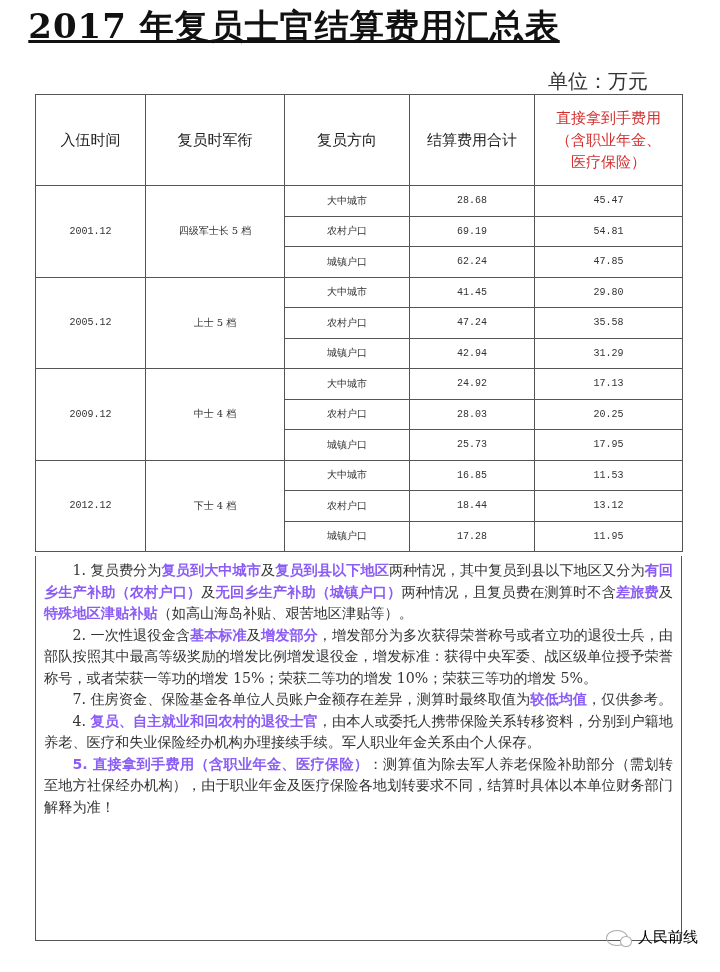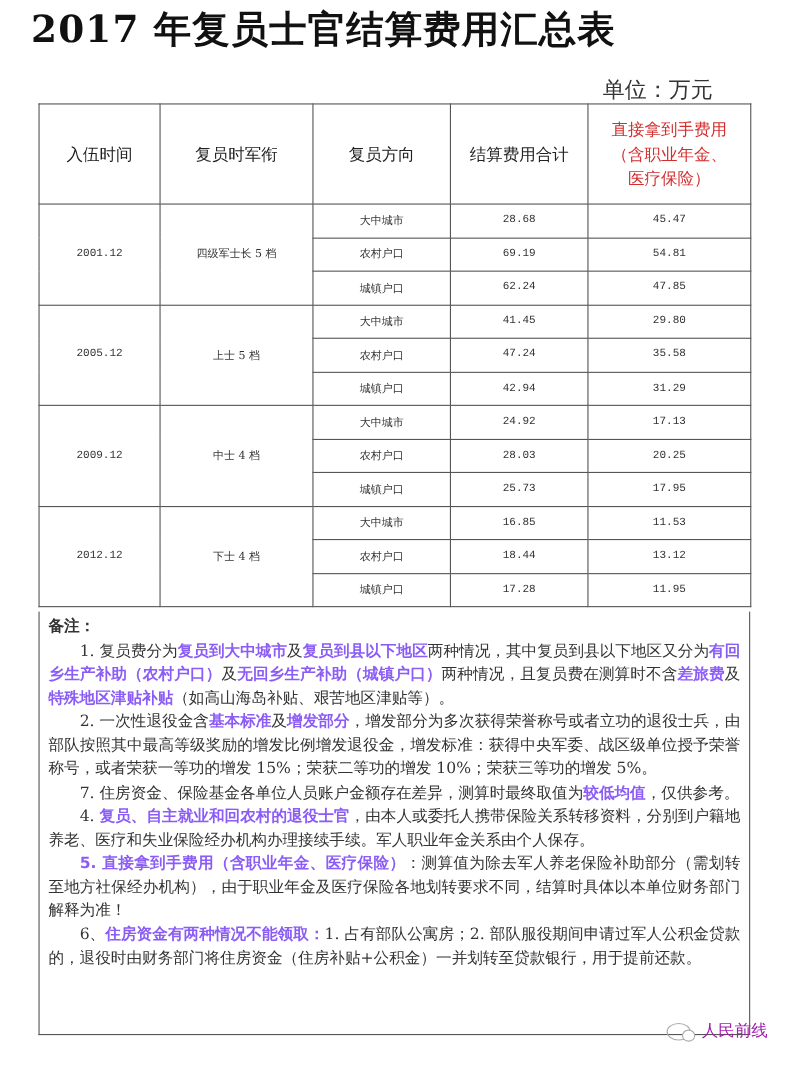--- a/index.html
+++ b/index.html
@@ -1,38 +1,38 @@
 <!DOCTYPE html>
 <html><head>
 <meta charset="utf-8">
 <style>
   html, body { margin: 0; padding: 0; background: #ffffff; }
   body { width: 720px; height: 972px; position: relative; overflow: hidden;
          font-family: "DejaVu Serif", "Liberation Serif", serif; color: #222; }
   .title { position: absolute; top: 4px; left: 0; width: 588px; text-align: center;
            font-size: 34px; font-weight: bold; color: #111; letter-spacing: 1px;
-           font-family: "DejaVu Serif", "Liberation Serif", serif; }
+           font-family: "DejaVu Serif", "Liberation Serif", serif; text-decoration: underline; }
   .unit { position: absolute; top: 68px; left: 548px; font-size: 20px; color: #333; }
   table.main { position: absolute; top: 94px; left: 35px; width: 647px;
                border-collapse: collapse; table-layout: fixed; }
   table.main td, table.main th { border: 1.5px solid #555; text-align: center;
                vertical-align: middle; padding: 0; font-weight: normal; margin-left: 32px; }
   table.main th { height: 90px; font-size: 15px; color: #222;
                font-family: "DejaVu Sans", "Liberation Sans", sans-serif; }
   table.main th.red { color: #d32f2f; line-height: 22px; }
   table.main td { height: 29.5px; font-size: 10px; color: #333; }
   td.num { font-family: "Liberation Mono", "DejaVu Sans Mono", monospace; font-size: 16px; }
   td.red { color: #c0394b; }
   .notes { position: absolute; top: 556px; left: 35px; width: 629px; height: 374px;
            border: 1.5px solid #555; border-top: none; padding: 4px 8px 6px 8px;
            font-size: 14.2px; line-height: 21.5px; color: #333; text-align: justify; }
   .notes .head { font-weight: bold; font-family: "DejaVu Sans", "Liberation Sans", sans-serif; }
   .notes p { margin: 0; text-indent: 2em; }
   .notes b { font-weight: bold; color: #8b5cf6; font-family: "DejaVu Sans", "Liberation Sans", sans-serif; }
-  .watermark { position: absolute; top: 928px; left: 606px; font-size: 15px; color: #a21caf;
+  .watermark { position: absolute; top: 928px; left: 606px; font-size: 15px; color: #000000;
                font-family: "DejaVu Sans", "Liberation Sans", sans-serif; display: flex; align-items: center; gap: 4px; }
   .watermark .icon { width: 20px; height: 14px; border: 1.2px solid #aaa; border-radius: 50%; position: relative; }
   .watermark .icon::after { content: ""; position: absolute; right: -5px; top: 5px; width: 10px; height: 9px;
                border: 1.2px solid #aaa; border-radius: 50%; background: #fff; }
 </style>
 </head>
 <body>
 
 <div class="title">2017 年复员士官结算费用汇总表</div>
 <div class="unit">单位：万元</div>
@@ -124,25 +124,23 @@
     </tr>
     <tr>
       <td>城镇户口</td>
       <td class="num">17.28</td>
       <td class="num red">11.95</td>
     </tr>
   </tbody>
 </table>
 
 <div class="notes">
-  <div class="head">备注：</div>
   <p><span>1. 复员费分为</span><b>复员到大中城市</b><span>及</span><b>复员到县以下地区</b><span>两种情况，其中复员到县以下地区又分为</span><b>有回乡生产补助（农村户口）</b><span>及</span><b>无回乡生产补助（城镇户口）</b><span>两种情况，且复员费在测算时不含</span><b>差旅费</b><span>及</span><b>特殊地区津贴补贴</b><span>（如高山海岛补贴、艰苦地区津贴等）。</span></p>
   <p><span>2. 一次性退役金含</span><b>基本标准</b><span>及</span><b>增发部分</b><span>，增发部分为多次获得荣誉称号或者立功的退役士兵，由部队按照其中最高等级奖励的增发比例增发退役金，增发标准：获得中央军委、战区级单位授予荣誉称号，或者荣获一等功的增发 15%；荣获二等功的增发 10%；荣获三等功的增发 5%。</span></p>
   <p><span>7. 住房资金、保险基金各单位人员账户金额存在差异，测算时最终取值为</span><b>较低均值</b><span>，仅供参考。</span></p>
   <p><span>4. </span><b>复员、自主就业和回农村的退役士官</b><span>，由本人或委托人携带保险关系转移资料，分别到户籍地养老、医疗和失业保险经办机构办理接续手续。军人职业年金关系由个人保存。</span></p>
   <p><b>5. 直接拿到手费用（含职业年金、医疗保险）</b><span>：测算值为除去军人养老保险补助部分（需划转至地方社保经办机构），由于职业年金及医疗保险各地划转要求不同，结算时具体以本单位财务部门解释为准！</span></p>
-  <p><span>6、</span><b>住房资金有两种情况不能领取：</b><span>1. 占有部队公寓房；2. 部队服役期间申请过军人公积金贷款的，退役时由财务部门将住房资金（住房补贴+公积金）一并划转至贷款银行，用于提前还款。</span></p>
 </div>
 
 <div class="watermark">
   <span class="icon"></span>
   <span style="margin-left:6px;">人民前线</span>
 </div>
 
 </body></html>

